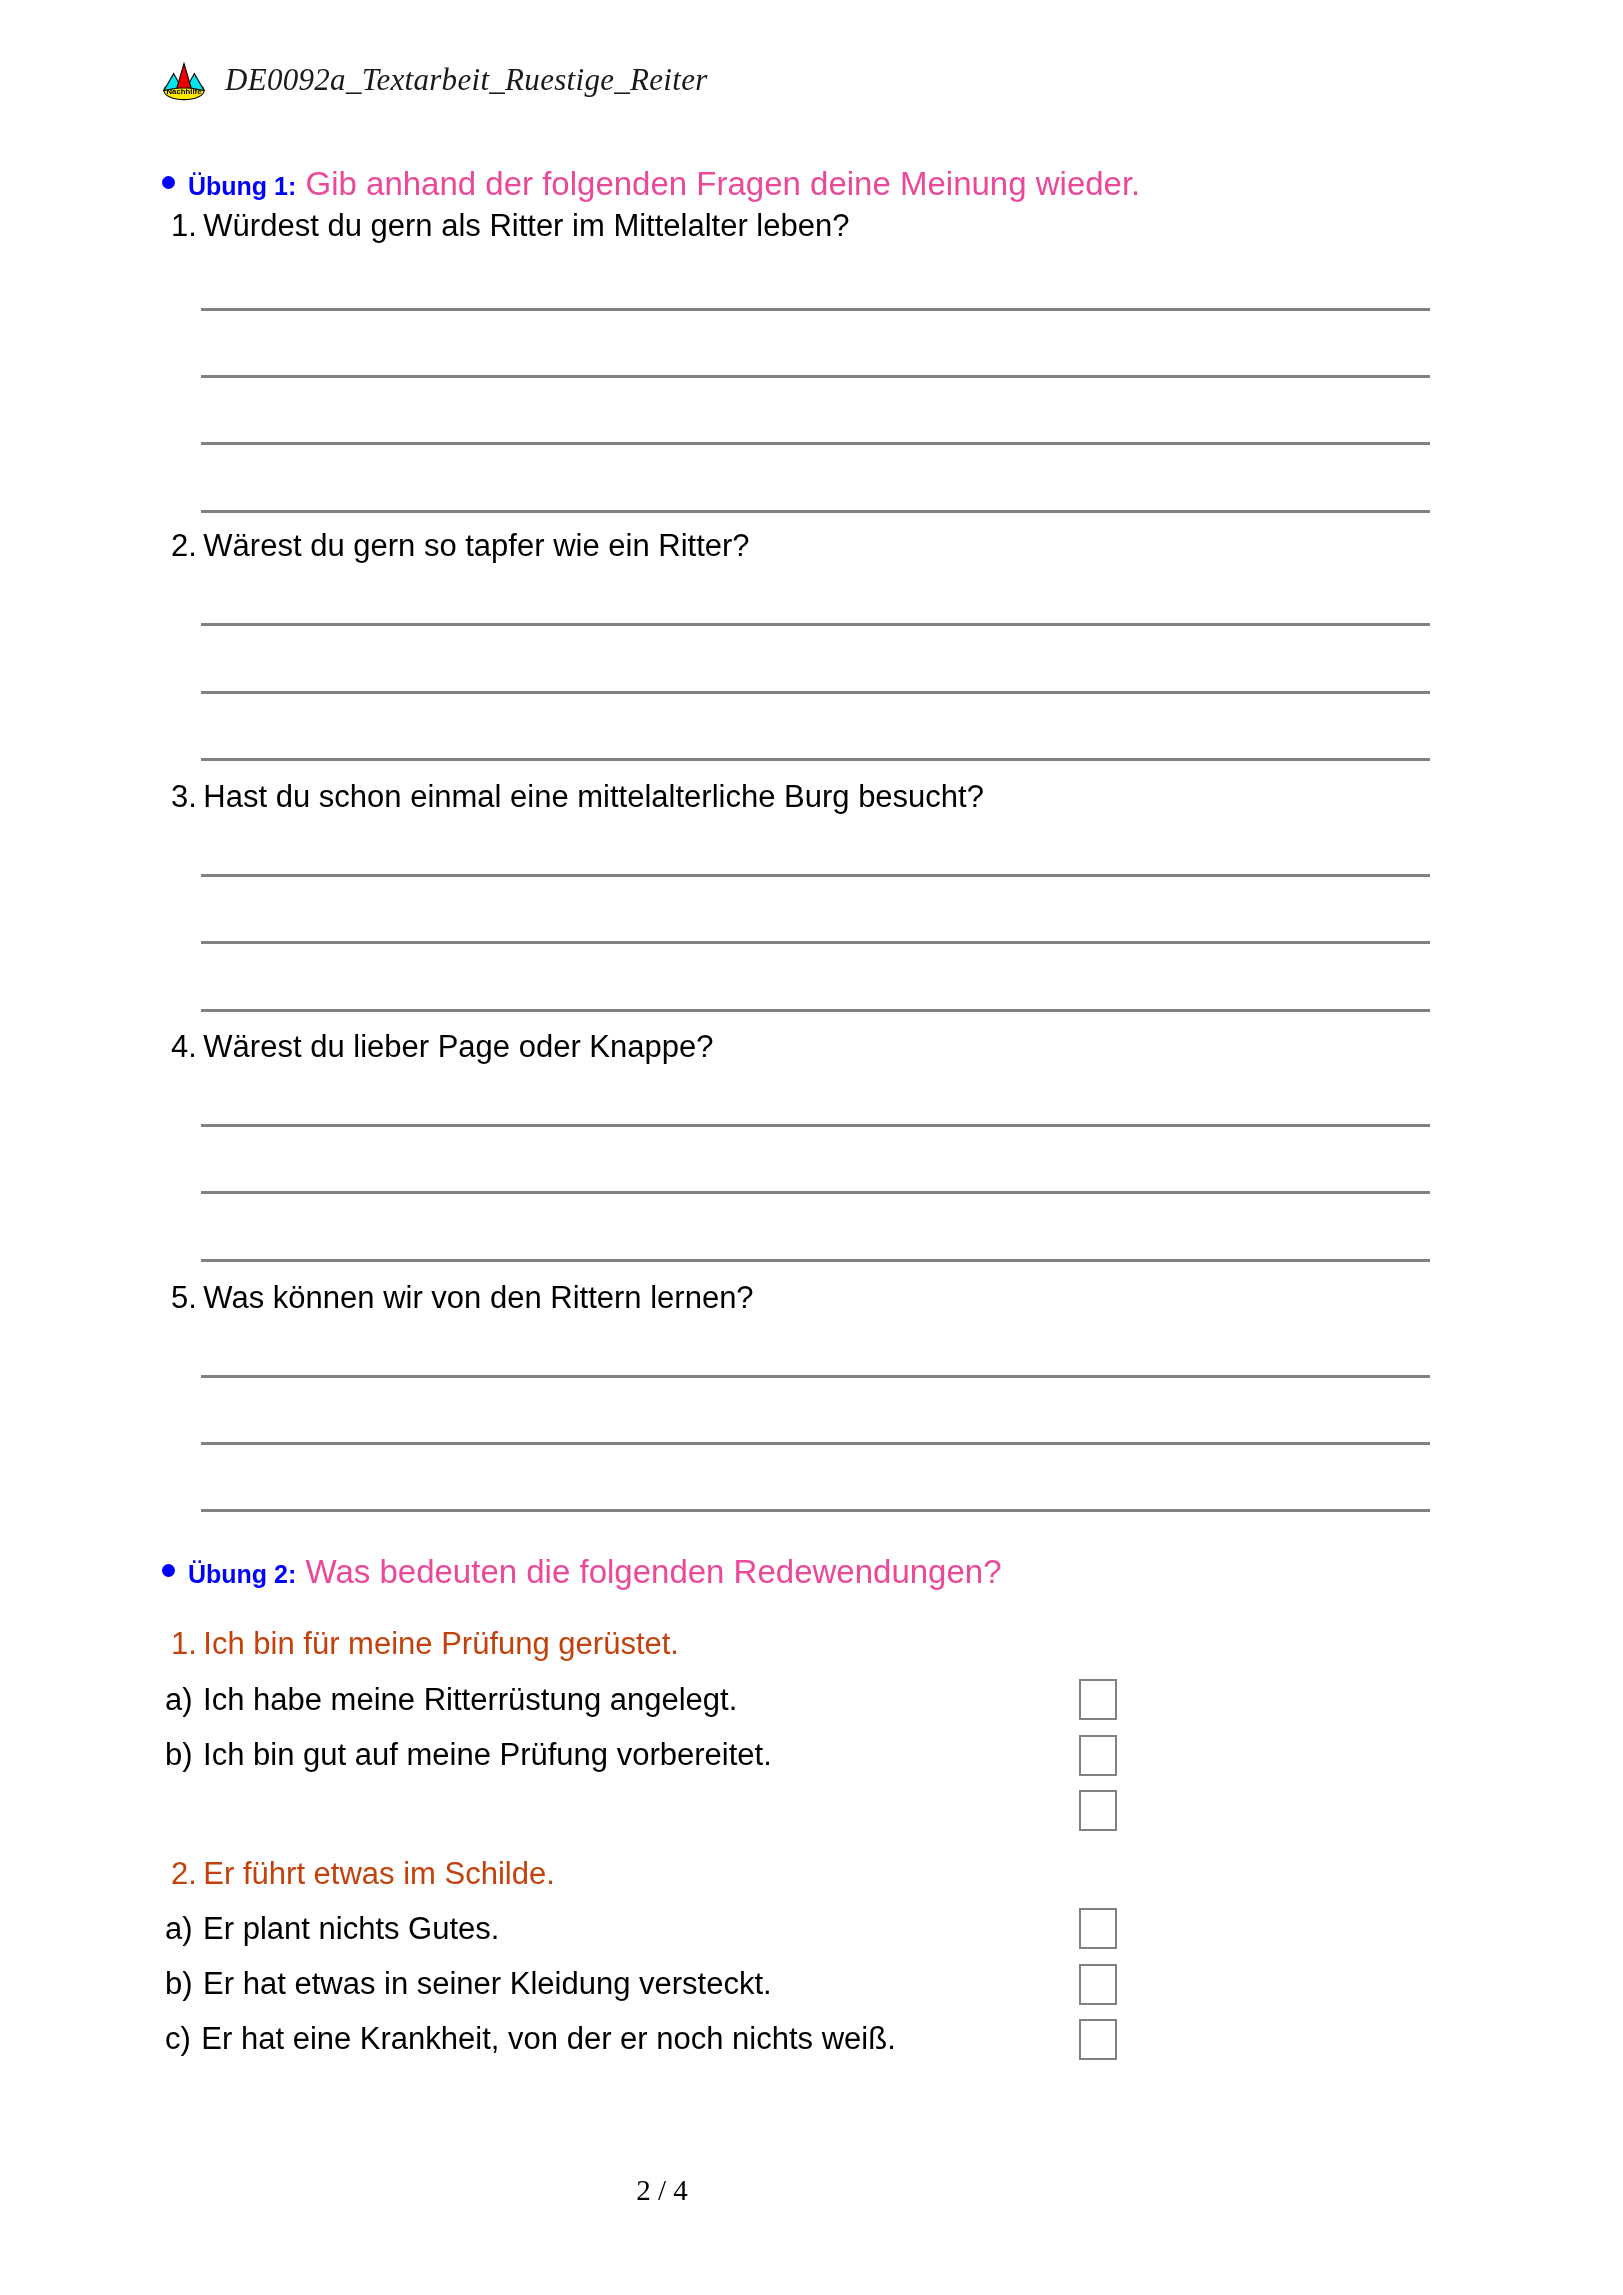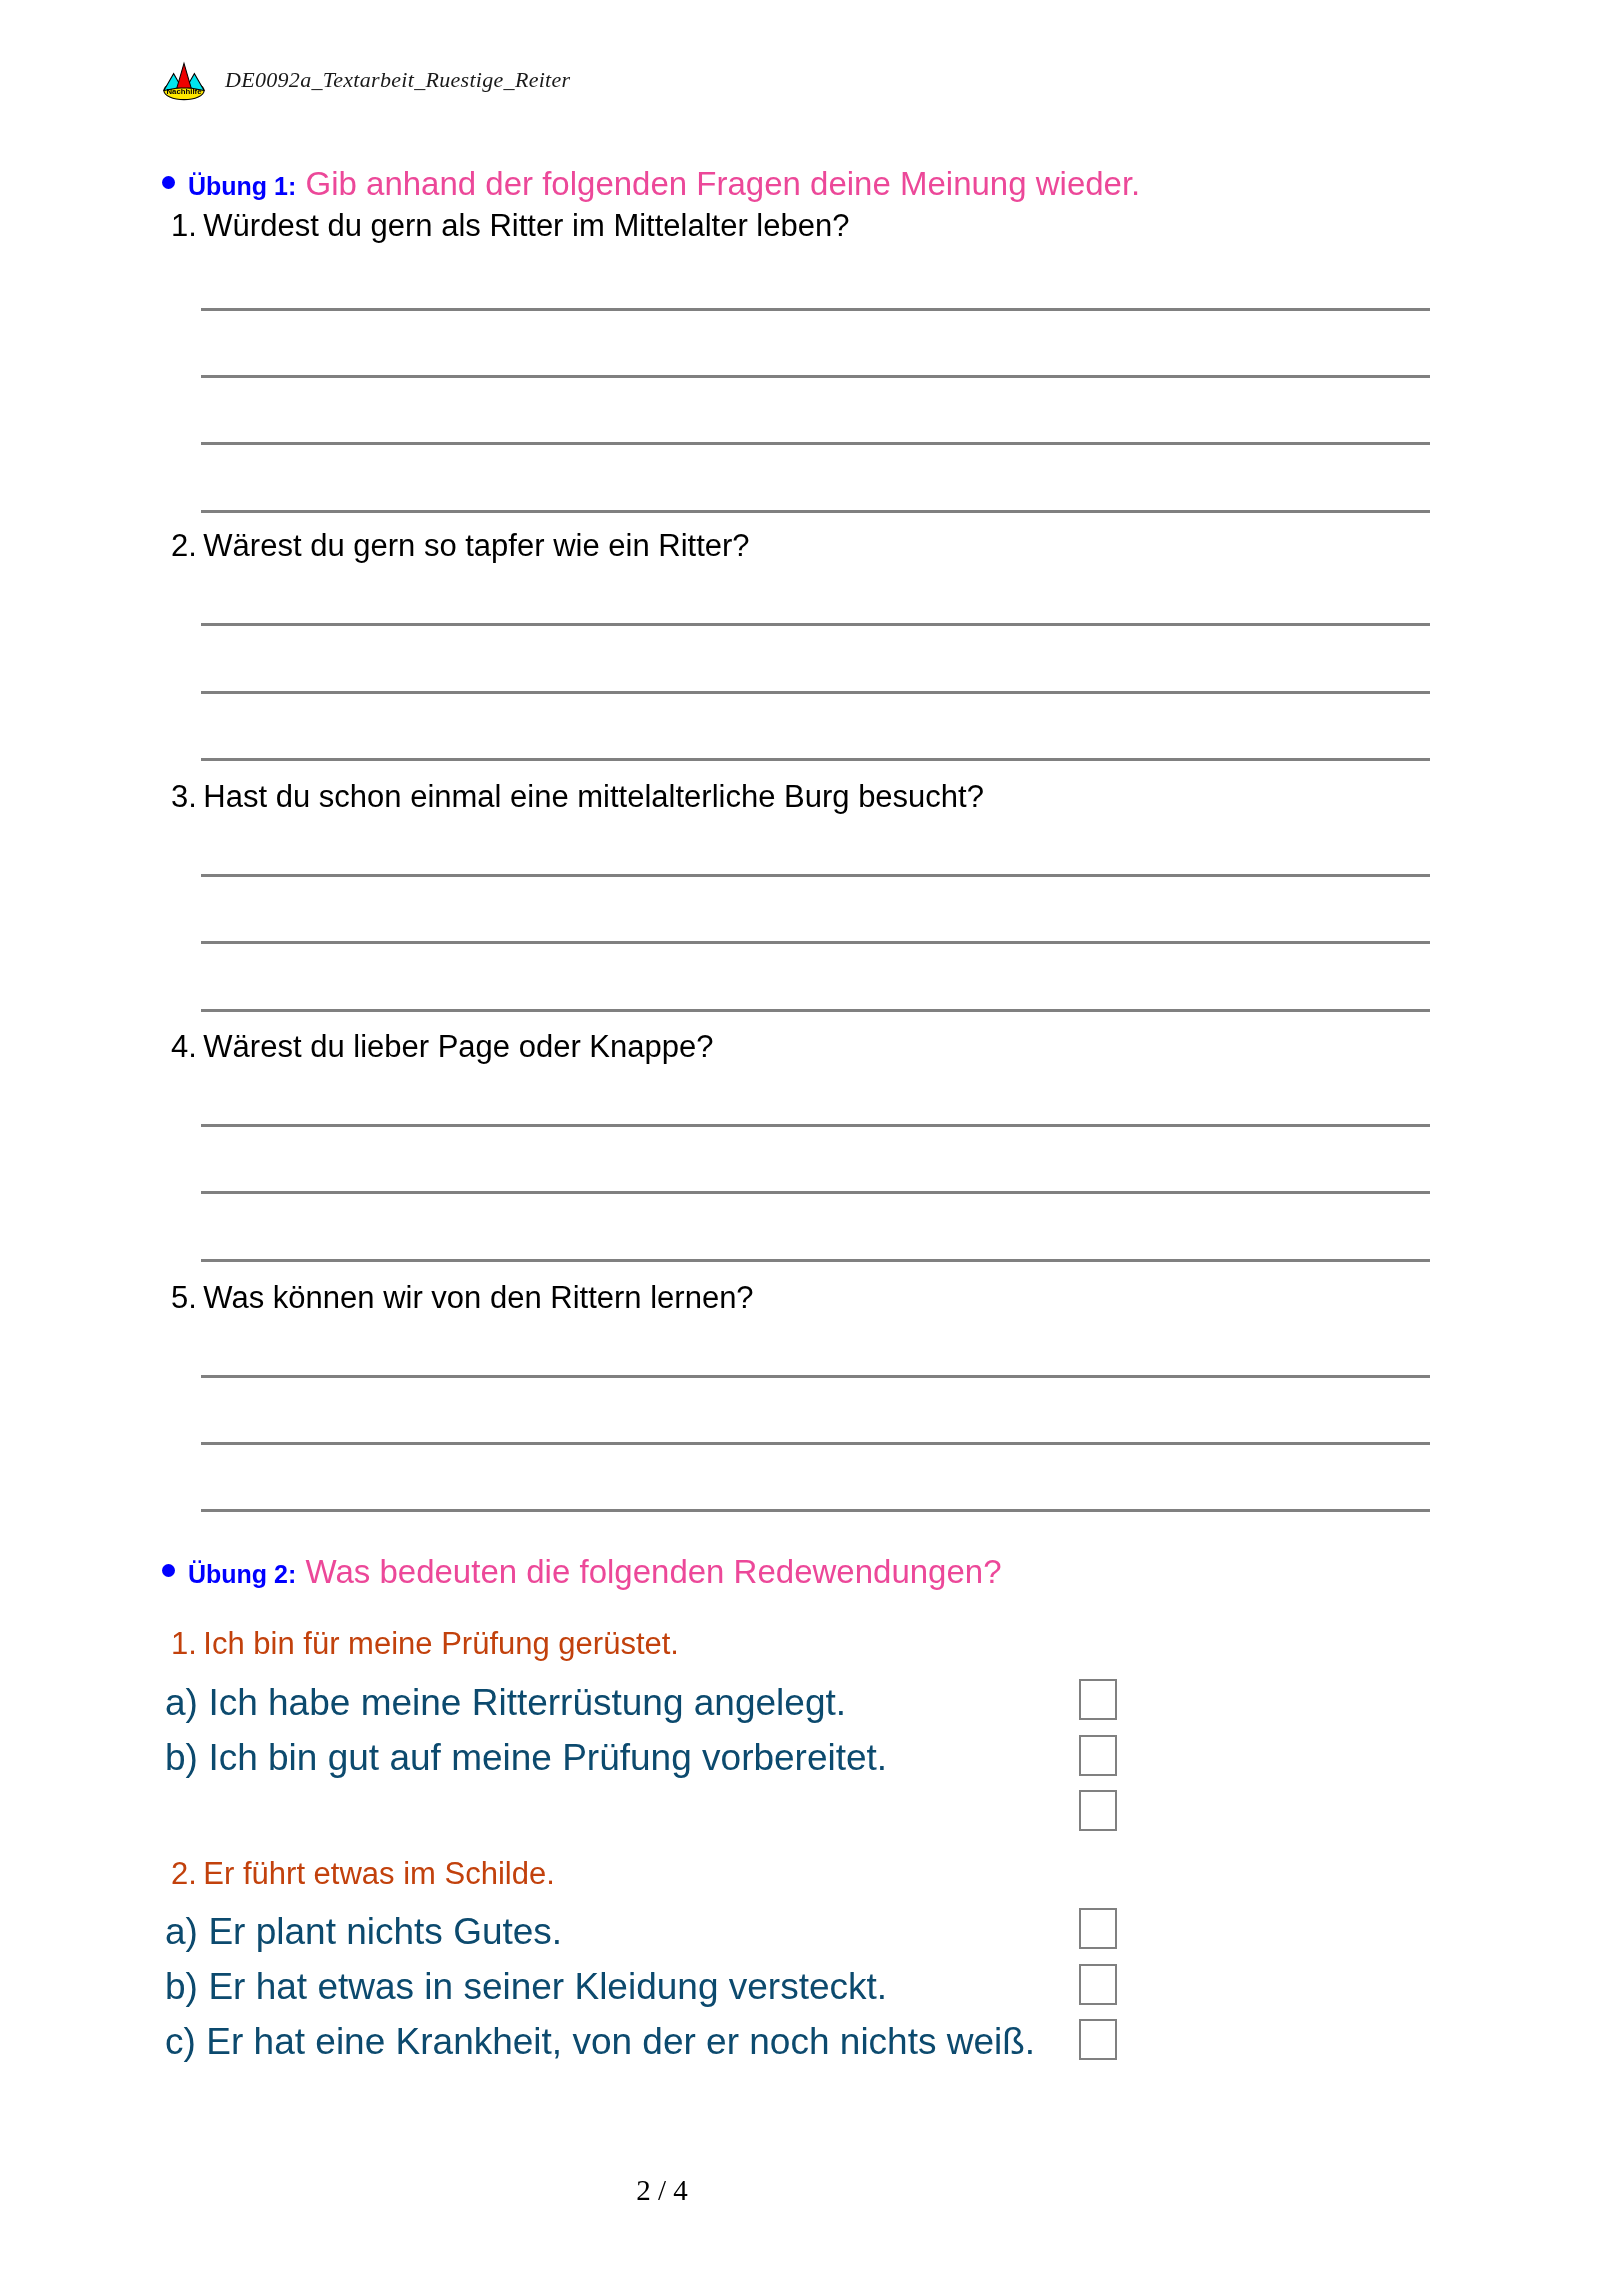--- a/index.html
+++ b/index.html
@@ -27,21 +27,21 @@
   }
   .logo {
     width: 48px;
     height: 43px;
     flex: 0 0 auto;
     display: block;
   }
   .doc-title {
     font-family: "Liberation Serif", serif;
     font-style: italic;
-    font-size: 22px;
+    font-size: 31px;
     color: #1a1a1a;
     letter-spacing: 0.3px;
     white-space: nowrap;
   }
 
   
   .ex-heading {
     position: absolute;
     display: flex;
     align-items: baseline;
@@ -90,22 +90,22 @@
 
   
   .mc-stem {
     position: absolute;
     font-size: 31px;
     color: #c2410c;
     white-space: nowrap;
   }
   .mc-option {
     position: absolute;
-    font-size: 37px;
-    color: #0c4a6e;
+    font-size: 31px;
+    color: #000000;
     white-space: nowrap;
   }
   .opt-letter { margin-right: 10.5px; }
   .checkbox {
     position: absolute;
     width: 38px;
     height: 41px;
     border: 2.6px solid #808080;
     background: #ffffff;
     box-sizing: border-box;

